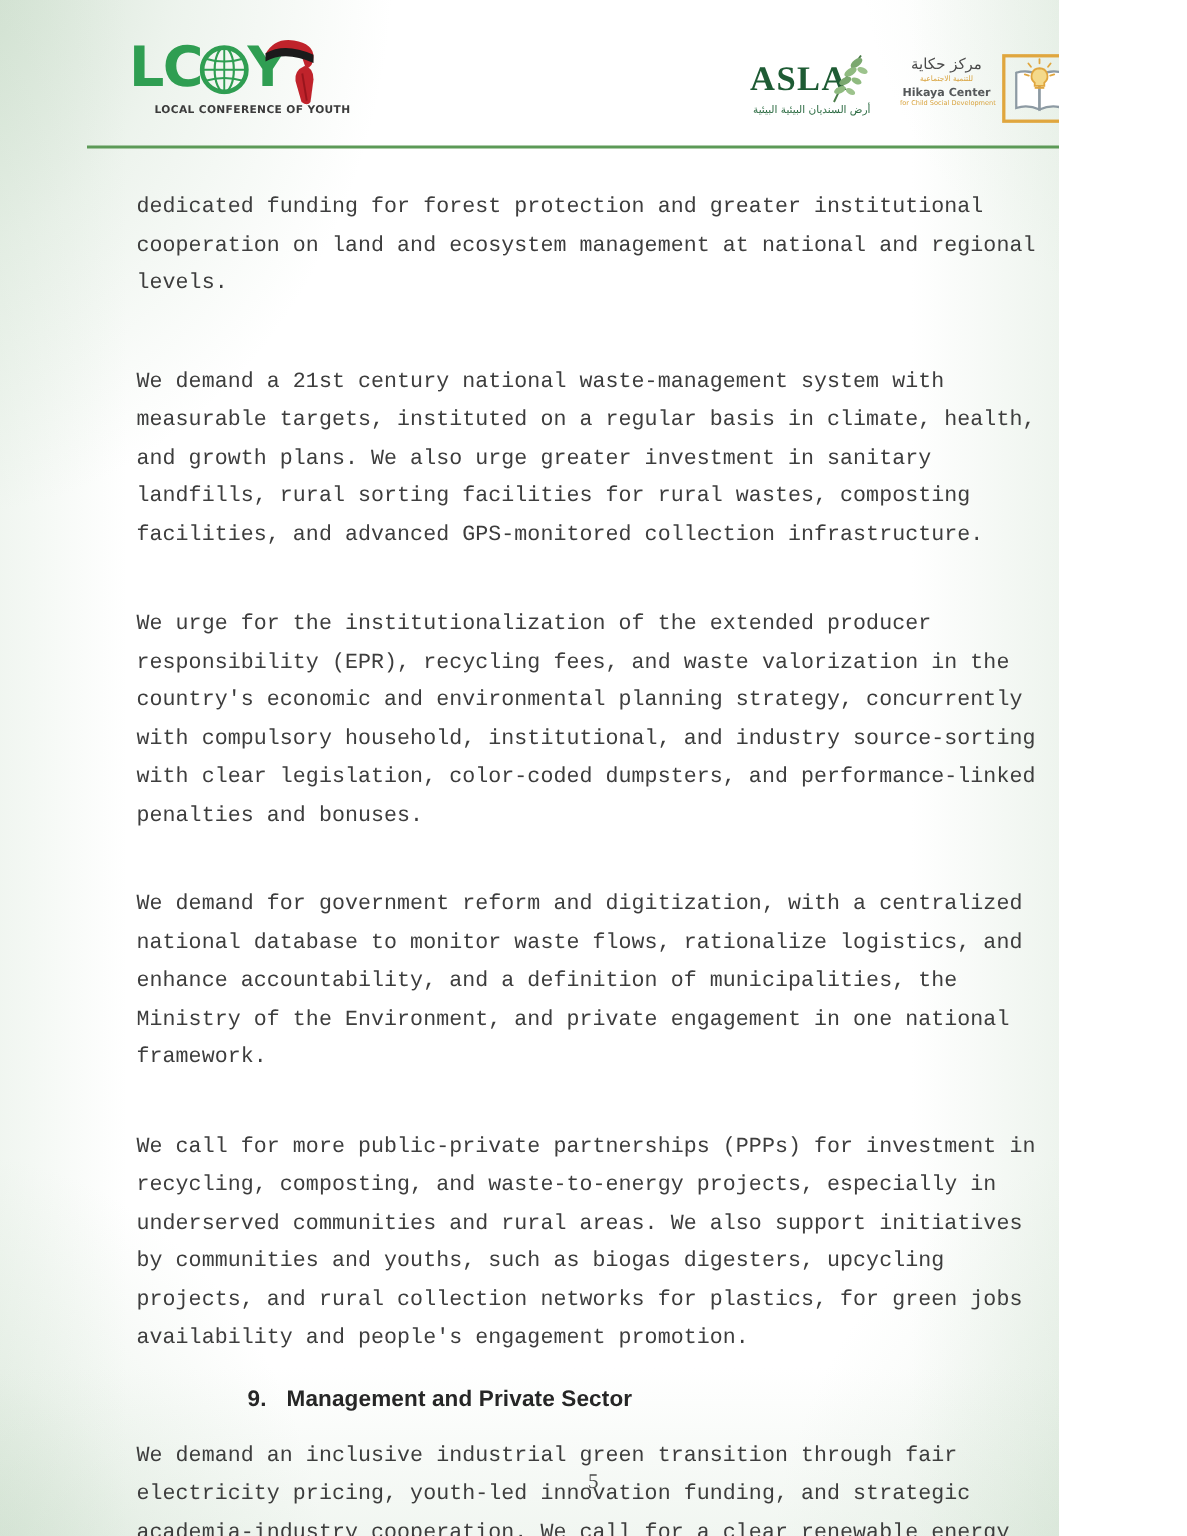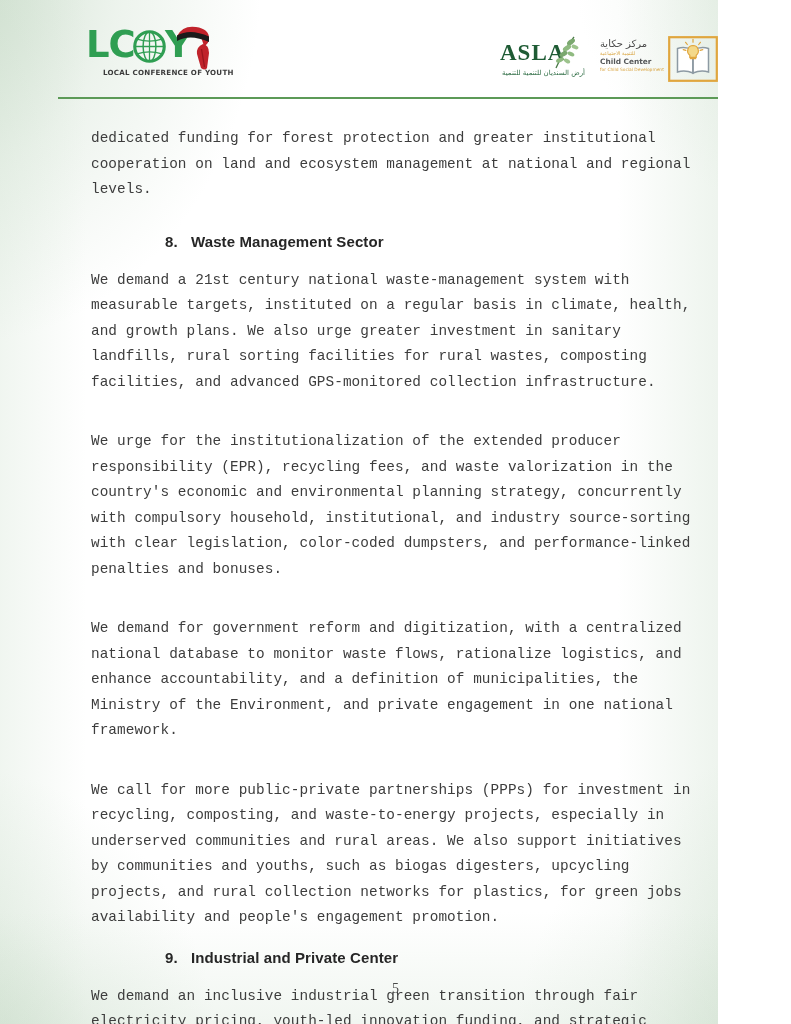--- a/index.html
+++ b/index.html
@@ -14,21 +14,20 @@
     background: #ffffff;
   }
 
   
   .page {
     position: relative;
     width: 706px;
     height: 1024px;
     background: #ffffff;
     overflow: hidden;
-    padding-left: 12px;
   }
   .wash {
     position: absolute;
     inset: 0;
     pointer-events: none;
   }
   .wash-tl {
     background: radial-gradient(ellipse 420px 520px at -40px -30px,
                 rgba(176,203,176,0.62) 0%,
                 rgba(205,223,205,0.36) 38%,
@@ -155,21 +154,21 @@
   }
 
   .logo-hikaya {
     position: absolute;
     left: 600px; top: 38px;
     width: 118px; height: 46px;
   }
   .hik-text {
     position: absolute;
     right: 56px; top: 0;
-    text-align: left;
+    text-align: center;
     width: 62px;
   }
   .hik-ar {
     font-family: "DejaVu Sans", sans-serif;
     font-size: 10px;
     color: #4a4a4a;
     line-height: 12px;
     direction: rtl;
     white-space: nowrap;
   }
@@ -297,28 +296,28 @@
       <svg class="asla-branch" viewBox="0 0 40 40">
         <path d="M30 3 Q20 16 12 34" fill="none" stroke="#4a7a48" stroke-width="1.3"></path>
         <ellipse cx="27" cy="8" rx="4.6" ry="2.4" fill="#7ba86f" transform="rotate(-38 27 8)"></ellipse>
         <ellipse cx="23" cy="14" rx="4.6" ry="2.4" fill="#8fba80" transform="rotate(-32 23 14)"></ellipse>
         <ellipse cx="19.5" cy="20" rx="4.4" ry="2.3" fill="#7ba86f" transform="rotate(-28 19.5 20)"></ellipse>
         <ellipse cx="16" cy="26" rx="4.2" ry="2.2" fill="#8fba80" transform="rotate(-24 16 26)"></ellipse>
         <ellipse cx="31" cy="13" rx="3.6" ry="2.0" fill="#9dc38d" transform="rotate(22 31 13)"></ellipse>
         <ellipse cx="27" cy="20" rx="3.6" ry="2.0" fill="#8fba80" transform="rotate(26 27 20)"></ellipse>
         <ellipse cx="23" cy="27" rx="3.4" ry="1.9" fill="#9dc38d" transform="rotate(30 23 27)"></ellipse>
       </svg>
-      <div class="asla-ar">أرض السنديان للتنمية للتنمية</div>
+      <div class="asla-ar">أرض السنديان البيئية البيئية</div>
     </div>
 
     <div class="logo-hikaya">
       <div class="hik-text">
         <div class="hik-ar">مركز حكاية</div>
         <div class="hik-ar-sub">للتنمية الاجتماعية</div>
-        <div class="hik-en">Child Center</div>
+        <div class="hik-en">Hikaya Center</div>
         <div class="hik-en-sub">for Child Social Development</div>
       </div>
       <svg class="hik-mark" viewBox="0 0 50 46">
         <rect x="1.2" y="1.2" width="47.6" height="43.6" fill="none" stroke="#e0a63e" stroke-width="2.2"></rect>
         <path d="M25 14 Q17 10 9.5 12.5 L9.5 36 Q17 33.5 25 37 Z" fill="#ffffff" stroke="#8d9aa3" stroke-width="1.5"></path>
         <path d="M25 14 Q33 10 40.5 12.5 L40.5 36 Q33 33.5 25 37 Z" fill="#ffffff" stroke="#8d9aa3" stroke-width="1.5"></path>
         <line x1="25" y1="14" x2="25" y2="37" stroke="#8d9aa3" stroke-width="1.3"></line>
         <path d="M25 9.5 a5.4 5.4 0 0 1 3.2 9.7 l0 2.1 -6.4 0 0 -2.1 A5.4 5.4 0 0 1 25 9.5 Z" fill="#f4d98a" stroke="#e0a63e" stroke-width="1.2"></path>
         <line x1="21.8" y1="22.6" x2="28.2" y2="22.6" stroke="#e0a63e" stroke-width="1.2"></line>
         <g stroke="#e0a63e" stroke-width="1.2" stroke-linecap="round">
@@ -333,49 +332,46 @@
 
     <div class="header-rule"></div>
   </div>
 
   <div class="content">
 
     <p class="para">dedicated funding for forest protection and greater institutional cooperation on land and ecosystem management at national and regional levels.</p>
 
     <div class="gap-md"></div>
 
+
+    <div class="gap-sm"></div>
+
+    <p class="para">We demand a 21st century national waste-management system with measurable targets, instituted on a regular basis in climate, health, and growth plans. We also urge greater investment in sanitary landfills, rural sorting facilities for rural wastes, composting facilities, and advanced GPS-monitored collection infrastructure.</p>
+
+    <div class="gap-lg"></div>
+
+    <p class="para">We urge for the institutionalization of the extended producer responsibility (EPR), recycling fees, and waste valorization in the country's economic and environmental planning strategy, concurrently with compulsory household, institutional, and industry source-sorting with clear legislation, color-coded dumpsters, and performance-linked penalties and bonuses.</p>
+
+    <div class="gap-lg"></div>
+
+    <p class="para">We demand for government reform and digitization, with a centralized national database to monitor waste flows, rationalize logistics, and enhance accountability, and a definition of municipalities, the Ministry of the Environment, and private engagement in one national framework.</p>
+
+    <div class="gap-lg"></div>
+
+    <p class="para">We call for more public-private partnerships (PPPs) for investment in recycling, composting, and waste-to-energy projects, especially in underserved communities and rural areas. We also support initiatives by communities and youths, such as biogas digesters, upcycling projects, and rural collection networks for plastics, for green jobs availability and people's engagement promotion.</p>
+
+    <div class="gap-sm"></div>
+
     <h2 class="sec-head">
-      <span class="num">8.</span><span>Waste Management Sector</span>
+      <span class="num">9.</span><span>Management and Private Sector</span>
     </h2>
 
     <div class="gap-sm"></div>
 
-    <p class="para">We demand a 21st century national waste-management system with measurable targets, instituted on a regular basis in climate, health, and growth plans. We also urge greater investment in sanitary landfills, rural sorting facilities for rural wastes, composting facilities, and advanced GPS-monitored collection infrastructure.</p>
-
-    <div class="gap-lg"></div>
-
-    <p class="para">We urge for the institutionalization of the extended producer responsibility (EPR), recycling fees, and waste valorization in the country's economic and environmental planning strategy, concurrently with compulsory household, institutional, and industry source-sorting with clear legislation, color-coded dumpsters, and performance-linked penalties and bonuses.</p>
-
-    <div class="gap-lg"></div>
-
-    <p class="para">We demand for government reform and digitization, with a centralized national database to monitor waste flows, rationalize logistics, and enhance accountability, and a definition of municipalities, the Ministry of the Environment, and private engagement in one national framework.</p>
-
-    <div class="gap-lg"></div>
-
-    <p class="para">We call for more public-private partnerships (PPPs) for investment in recycling, composting, and waste-to-energy projects, especially in underserved communities and rural areas. We also support initiatives by communities and youths, such as biogas digesters, upcycling projects, and rural collection networks for plastics, for green jobs availability and people's engagement promotion.</p>
+    <p class="para">We demand an inclusive industrial green transition through fair electricity pricing, youth-led innovation funding, and strategic academia-industry cooperation. We call for a clear renewable energy roadmap, a joint NEPCO-industry task force, and compulsory emissions audits.</p>
 
     <div class="gap-sm"></div>
 
-    <h2 class="sec-head">
-      <span class="num">9.</span><span>Industrial and Private Center</span>
-    </h2>
-
-    <div class="gap-sm"></div>
-
-    <p class="para">We demand an inclusive industrial green transition through fair electricity pricing, youth-led innovation funding, and strategic academia-industry cooperation. We call for a clear renewable energy roadmap, a joint NEPCO-industry task force, and compulsory emissions audits.</p>
-
-    <div class="gap-sm"></div>
-
   </div>
 
   <div class="page-number">5</div>
 
 </div>
 
 </body></html>

